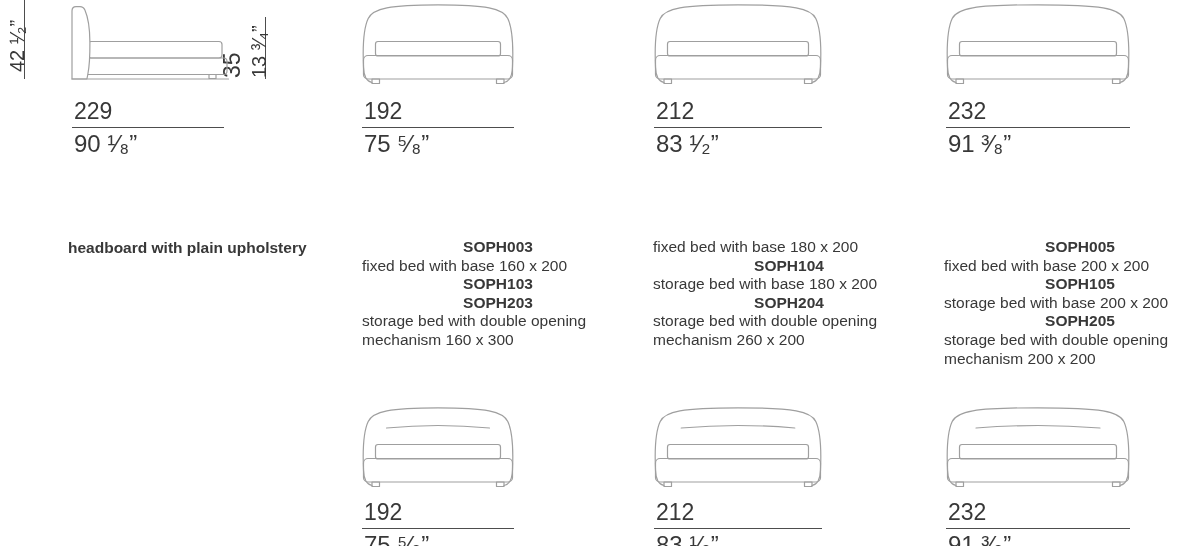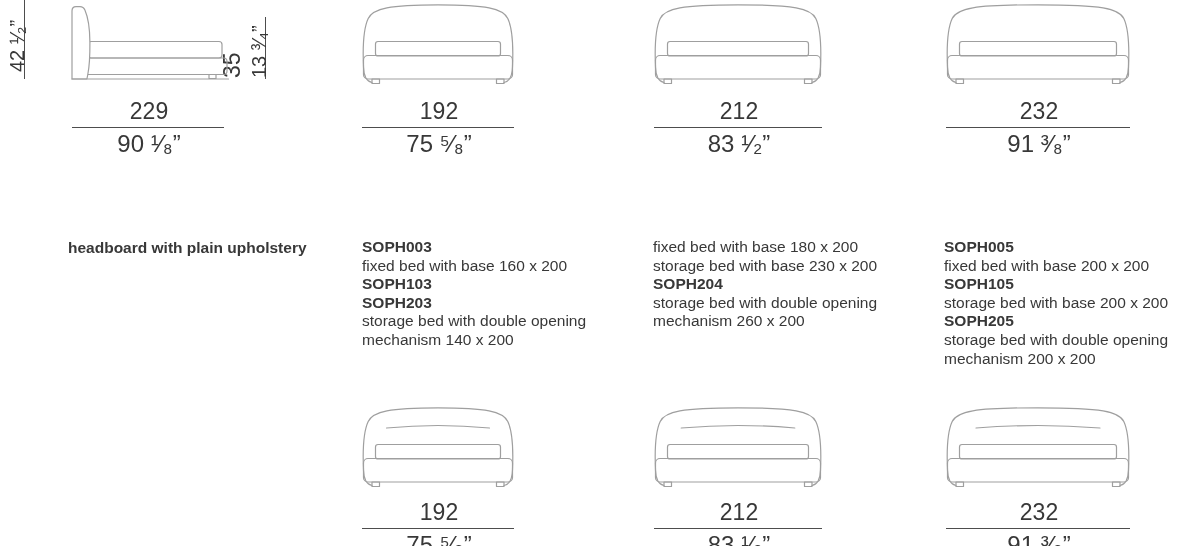--- a/index.html
+++ b/index.html
@@ -9,30 +9,30 @@
   }
   
   .vline{position:absolute;width:1px;background:#4d4d4d;}
   .vtext{
     position:absolute;white-space:nowrap;line-height:1;
     transform:rotate(-90deg);transform-origin:0 100%;
   }
   .vtext.cm{font-size:23px;}
   .vtext.in{font-size:20px;}
   
-  .dim{position:absolute;text-align:center;}
+  .dim{position:absolute;}
   .dim .cm{font-size:23px;line-height:1;padding:0 0 4px 2px;}
   .dim .dline{height:1.2px;background:#4d4d4d;}
   .dim .in{font-size:24px;line-height:1;padding:4px 0 0 2px;}
   
   .drawing{position:absolute;}
   
   .row-label{position:absolute;font-size:15.5px;line-height:18.6px;font-weight:bold;}
   .prod-col{position:absolute;width:272px;font-size:15.5px;line-height:18.6px;}
-  .prod-col .code{font-weight:bold;}
+  .prod-col .code{font-weight:bold;text-align:center;}
   .prod-col .desc{}
 </style>
 </head>
 <body>
 
 <div class="canvas">
 
   <div class="vline" style="left:24px;top:0;height:79px"></div>
   <span class="vtext cm" style="left:2px;top:49px">107</span>
   <span class="vtext in" style="left:27px;top:52px">42 ¹⁄₂”</span>
@@ -103,26 +103,27 @@
     <div class="in">91 ³⁄₈”</div>
   </div>
 
   <div class="row-label" style="left:68px;top:239px">headboard with plain upholstery</div>
 
   <div class="prod-col" style="left:362px;top:238px">
     <div class="code">SOPH003</div>
     <div class="desc">fixed bed with base 160 x 200</div>
     <div class="code">SOPH103</div>
     <div class="code">SOPH203</div>
-    <div class="desc">storage bed with double opening mechanism 140 x 200</div>
+    <div class="desc">storage bed with double opening mechanism 160 x 300</div>
   </div>
 
   <div class="prod-col" style="left:653px;top:238px">
     <div class="desc">fixed bed with base 180 x 200</div>
-    <div class="desc">storage bed with base 230 x 200</div>
+    <div class="code">SOPH104</div>
+    <div class="desc">storage bed with base 180 x 200</div>
     <div class="code">SOPH204</div>
     <div class="desc">storage bed with double opening mechanism 260 x 200</div>
   </div>
 
   <div class="prod-col" style="left:944px;top:238px">
     <div class="code">SOPH005</div>
     <div class="desc">fixed bed with base 200 x 200</div>
     <div class="code">SOPH105</div>
     <div class="desc">storage bed with base 200 x 200</div>
     <div class="code">SOPH205</div>

